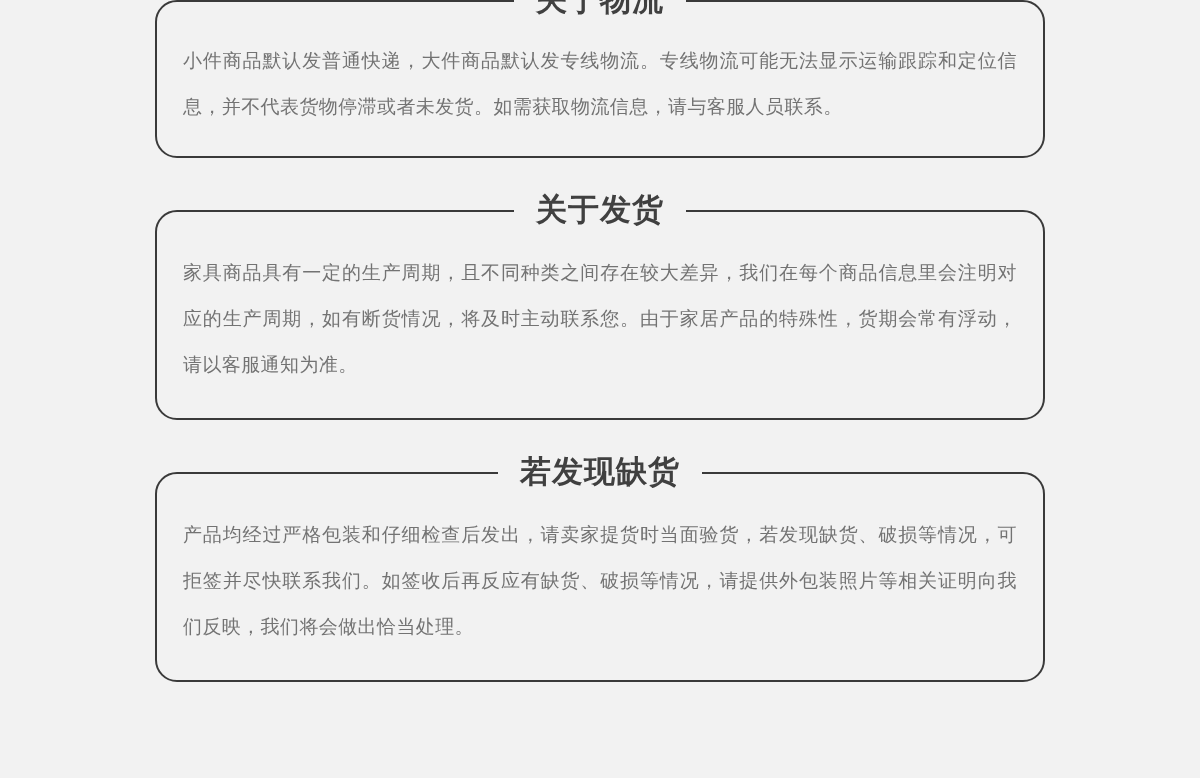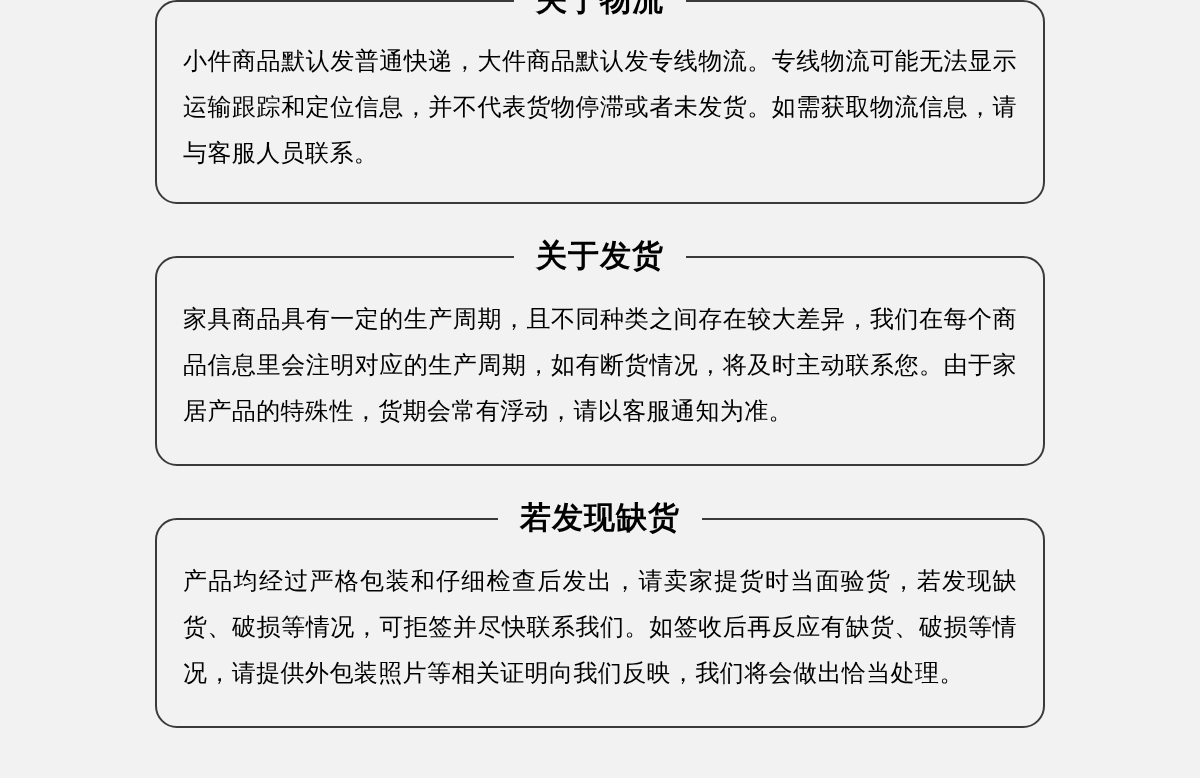--- a/index.html
+++ b/index.html
@@ -41,28 +41,28 @@
     right: 0;
     text-align: center;
     pointer-events: none;
   }
   .section-title span {
     display: inline-block;
     background: #f2f2f2;
     padding: 0 22px;
     font-size: 31px;
     font-weight: bold;
-    color: #000000;
+    color: #404040;
     letter-spacing: 1px;
     line-height: 42px;
   }
   .section-body {
-    font-size: 24px;
+    font-size: 19px;
     line-height: 46px;
-    color: #000000;
+    color: #737373;
     letter-spacing: 0.4px;
     text-align: justify;
   }
   
   #section-logistics .section-box { padding-top: 36px; padding-bottom: 26px; }
   #section-shipping { margin-top: 0; }
   #section-receiving .section-box { }
 </style>
 </head>
 <body>

